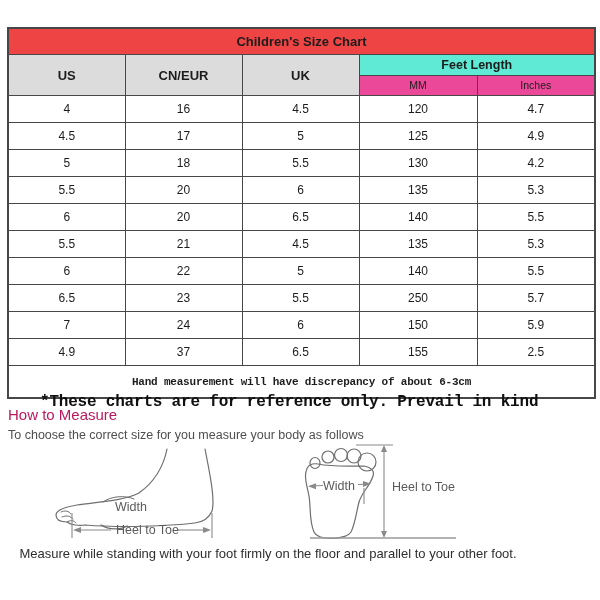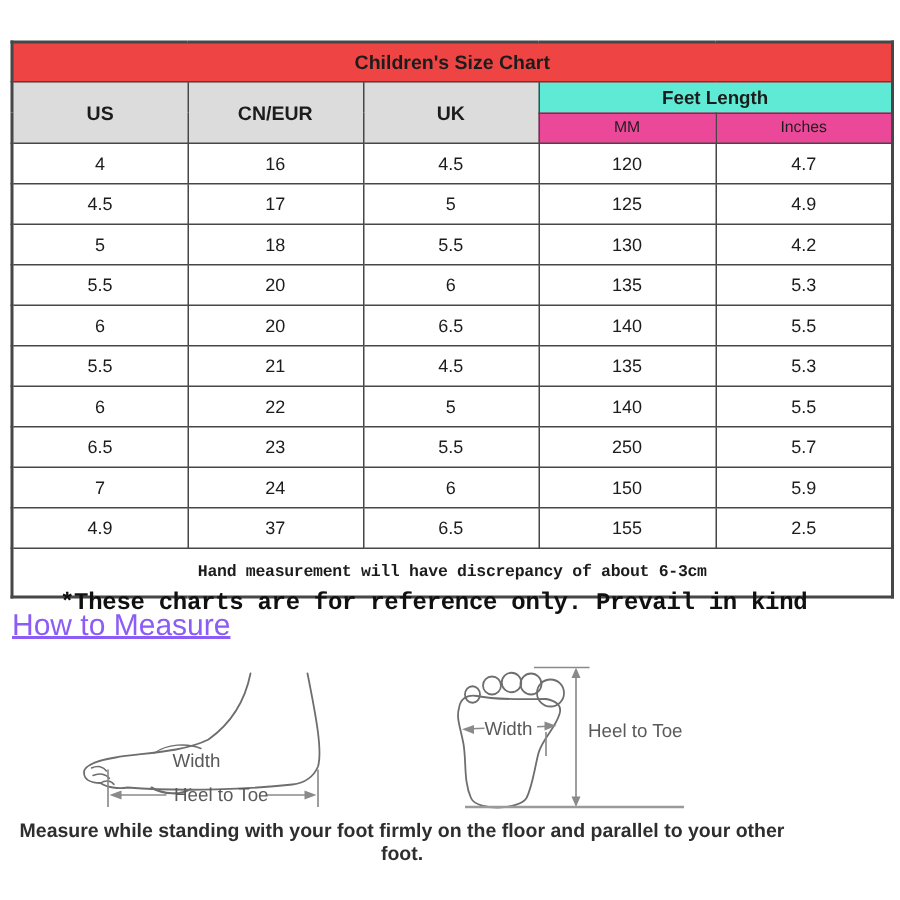--- a/index.html
+++ b/index.html
@@ -83,23 +83,22 @@
     font-size: 16px;
     letter-spacing: -0.2px;
     color: #101010;
     white-space: nowrap;
     margin-left: 32px;
   }
   .measure-heading {
     position: absolute;
     left: 8px;
     top: 406px;
-    font-size: 20px;
-    color: #8b5cf6;
-    text-decoration: underline;
+    font-size: 15px;
+    color: #be185d;
   }
   .measure-subheading {
     position: absolute;
     left: 8px;
     top: 428px;
     font-size: 12.5px;
     color: #4f4f4f;
   }
   .diagram {
     position: absolute;
@@ -112,21 +111,20 @@
     fill: #5a5a5a;
   }
   .bottom-caption {
     position: absolute;
     left: 0;
     top: 546px;
     width: 536px;
     text-align: center;
     font-size: 13px;
     color: #2e2e2e;
-    font-weight: bold;
   }
 </style>
 </head>
 <body>
 
 <div id="stage">
 
   <table class="size-chart">
     <colgroup>
       <col style="width:117px">
@@ -225,20 +223,21 @@
     <tfoot>
       <tr class="note-row">
         <td colspan="5">Hand measurement will have discrepancy of about 6-3cm</td>
       </tr>
     </tfoot>
   </table>
 
   <div class="reference-note">*These charts are for reference only. Prevail in kind</div>
 
   <div class="measure-heading">How to Measure</div>
+  <div class="measure-subheading">To choose the correct size for you measure your body as follows</div>
 
   <svg class="diagram" id="side-foot-svg" width="190" height="105" viewBox="0 0 190 105">
     <g fill="none" stroke="#6e6e6e" stroke-width="1.2" stroke-linecap="round">
 
       <path d="M114,8 C110,28 100,42 86,52 C68,61 40,61 24,64
                C12,66 3,69 3,74 C3,79 8,81 14,81
                C18,84 26,85 32,84
                C70,87 115,85 142,82
                C150,81 156,77 159,70
                C162,60 158,38 152,8"></path>

